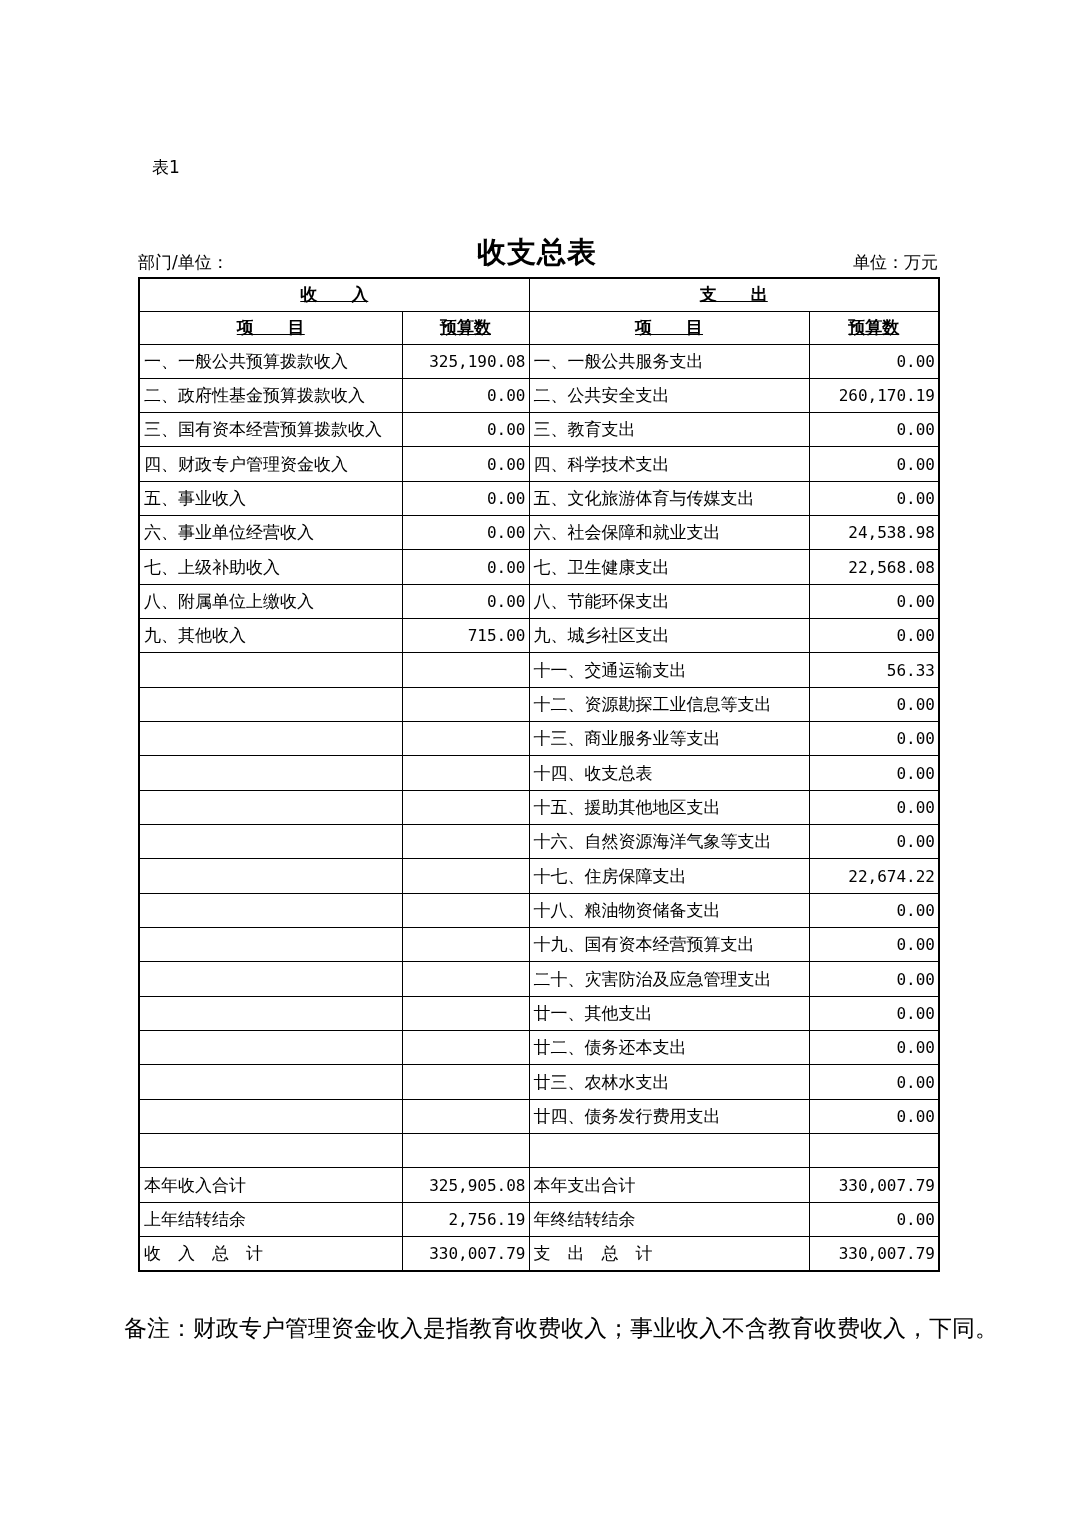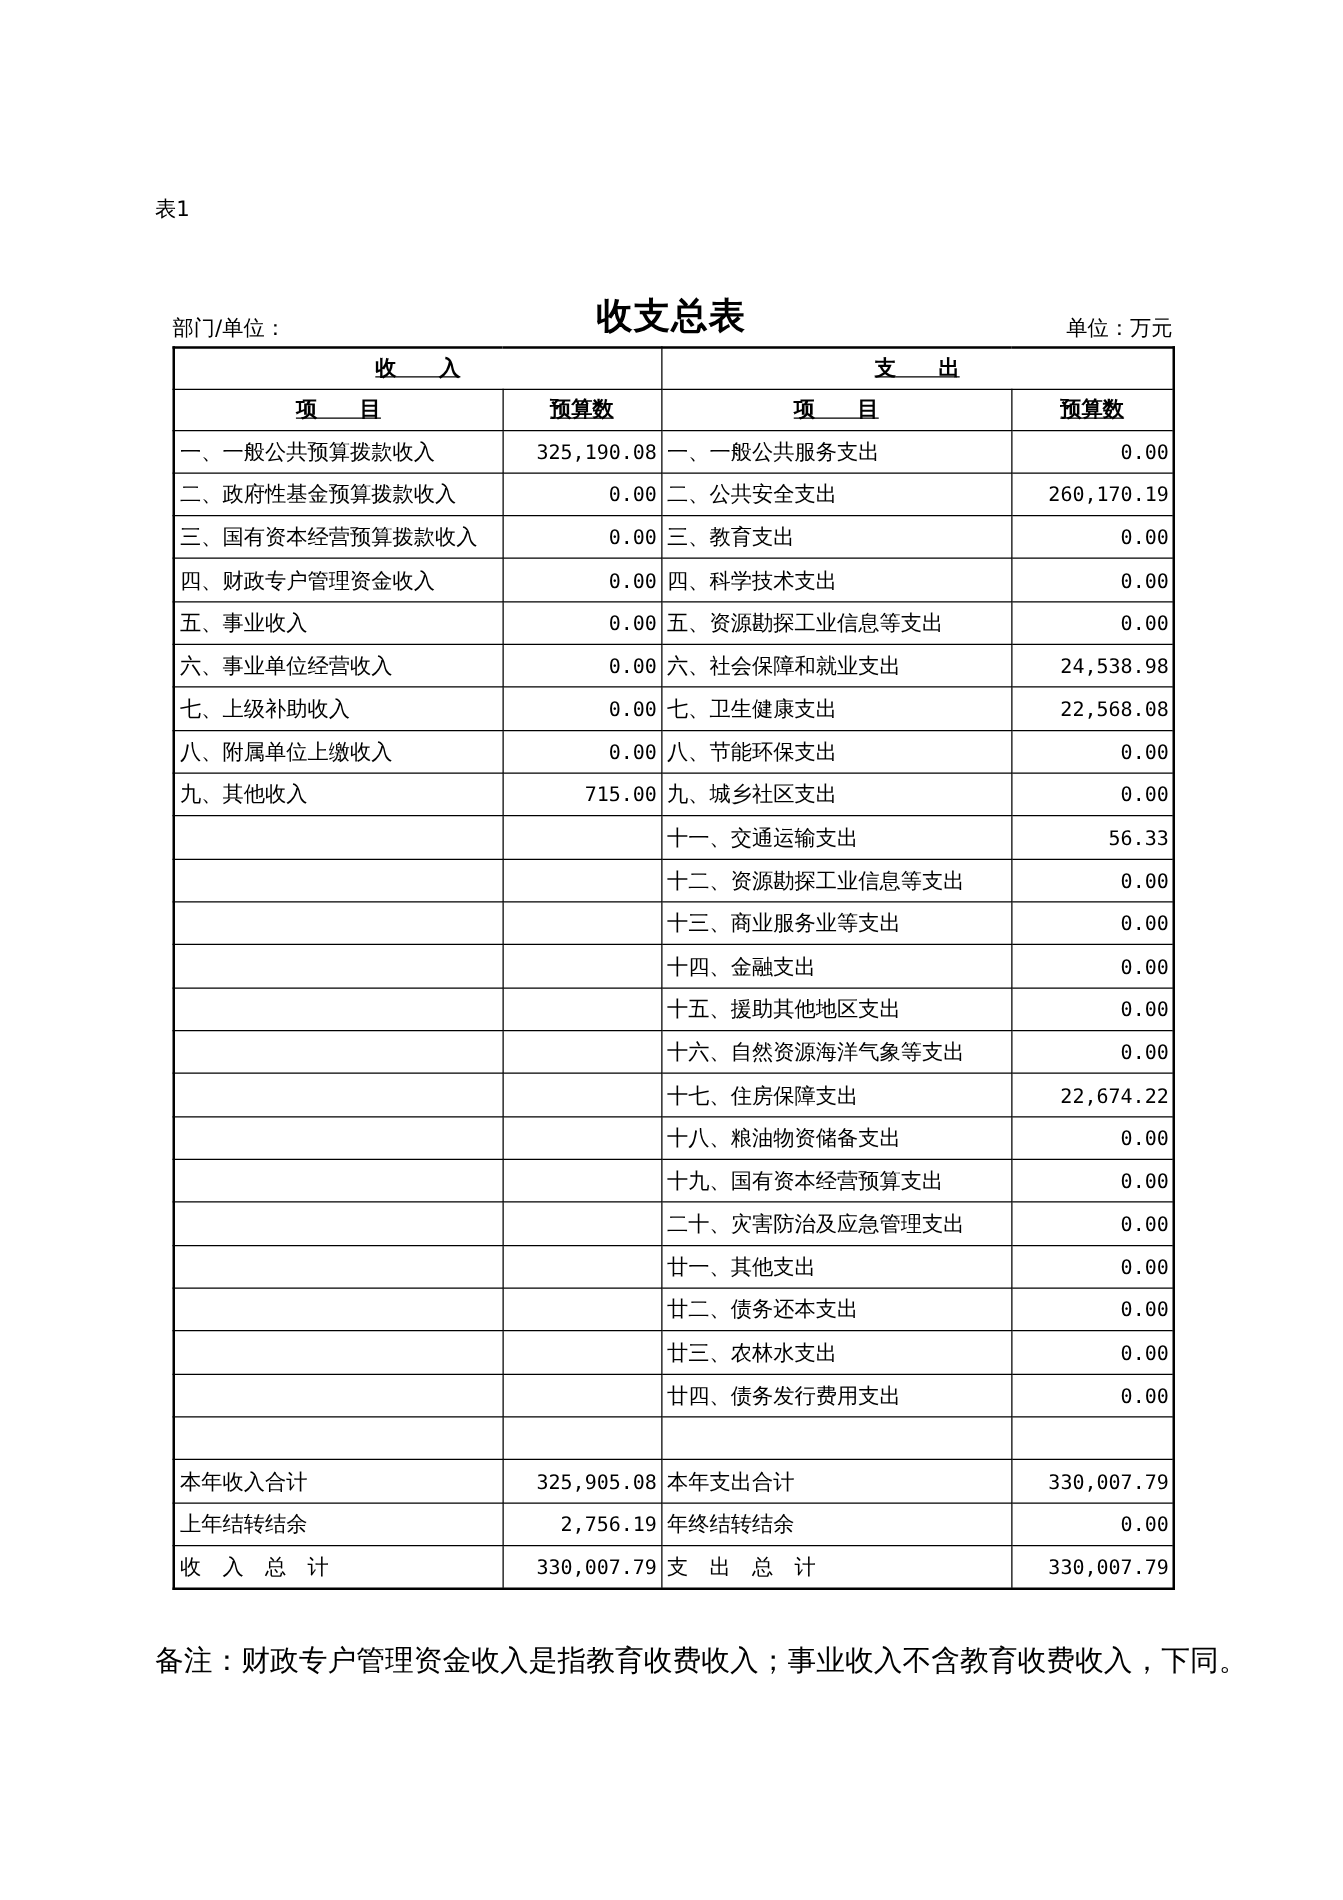--- a/index.html
+++ b/index.html
@@ -8,21 +8,21 @@
     position: relative;
     width: 1074px;
     height: 1520px;
     background: #ffffff;
     color: #000000;
     font-family: "DejaVu Sans", sans-serif;
     overflow: hidden;
   }
   .table-label {
     position: absolute;
-    left: 124px;
+    left: 152px;
     top: 156px;
     font-size: 17px;
   }
   .title {
     position: absolute;
     left: 0;
     top: 193px;
     width: 100%;
     text-align: center;
     font-size: 29px;
@@ -135,21 +135,21 @@
         </tr>
         <tr>
           <td class="item">四、财政专户管理资金收入</td>
           <td class="val">0.00</td>
           <td class="item">四、科学技术支出</td>
           <td class="val">0.00</td>
         </tr>
         <tr>
           <td class="item">五、事业收入</td>
           <td class="val">0.00</td>
-          <td class="item">五、资源勘探工业信息等支出</td>
+          <td class="item">五、文化旅游体育与传媒支出</td>
           <td class="val">0.00</td>
         </tr>
         <tr>
           <td class="item">六、事业单位经营收入</td>
           <td class="val">0.00</td>
           <td class="item">六、社会保障和就业支出</td>
           <td class="val">24,538.98</td>
         </tr>
         <tr>
           <td class="item">七、上级补助收入</td>
@@ -183,21 +183,21 @@
         </tr>
         <tr>
           <td class="item"></td>
           <td class="val"></td>
           <td class="item">十三、商业服务业等支出</td>
           <td class="val">0.00</td>
         </tr>
         <tr>
           <td class="item"></td>
           <td class="val"></td>
-          <td class="item">十四、金融支出</td>
+          <td class="item">十四、收支总表</td>
           <td class="val">0.00</td>
         </tr>
         <tr>
           <td class="item"></td>
           <td class="val"></td>
           <td class="item">十五、援助其他地区支出</td>
           <td class="val">0.00</td>
         </tr>
         <tr>
           <td class="item"></td>

